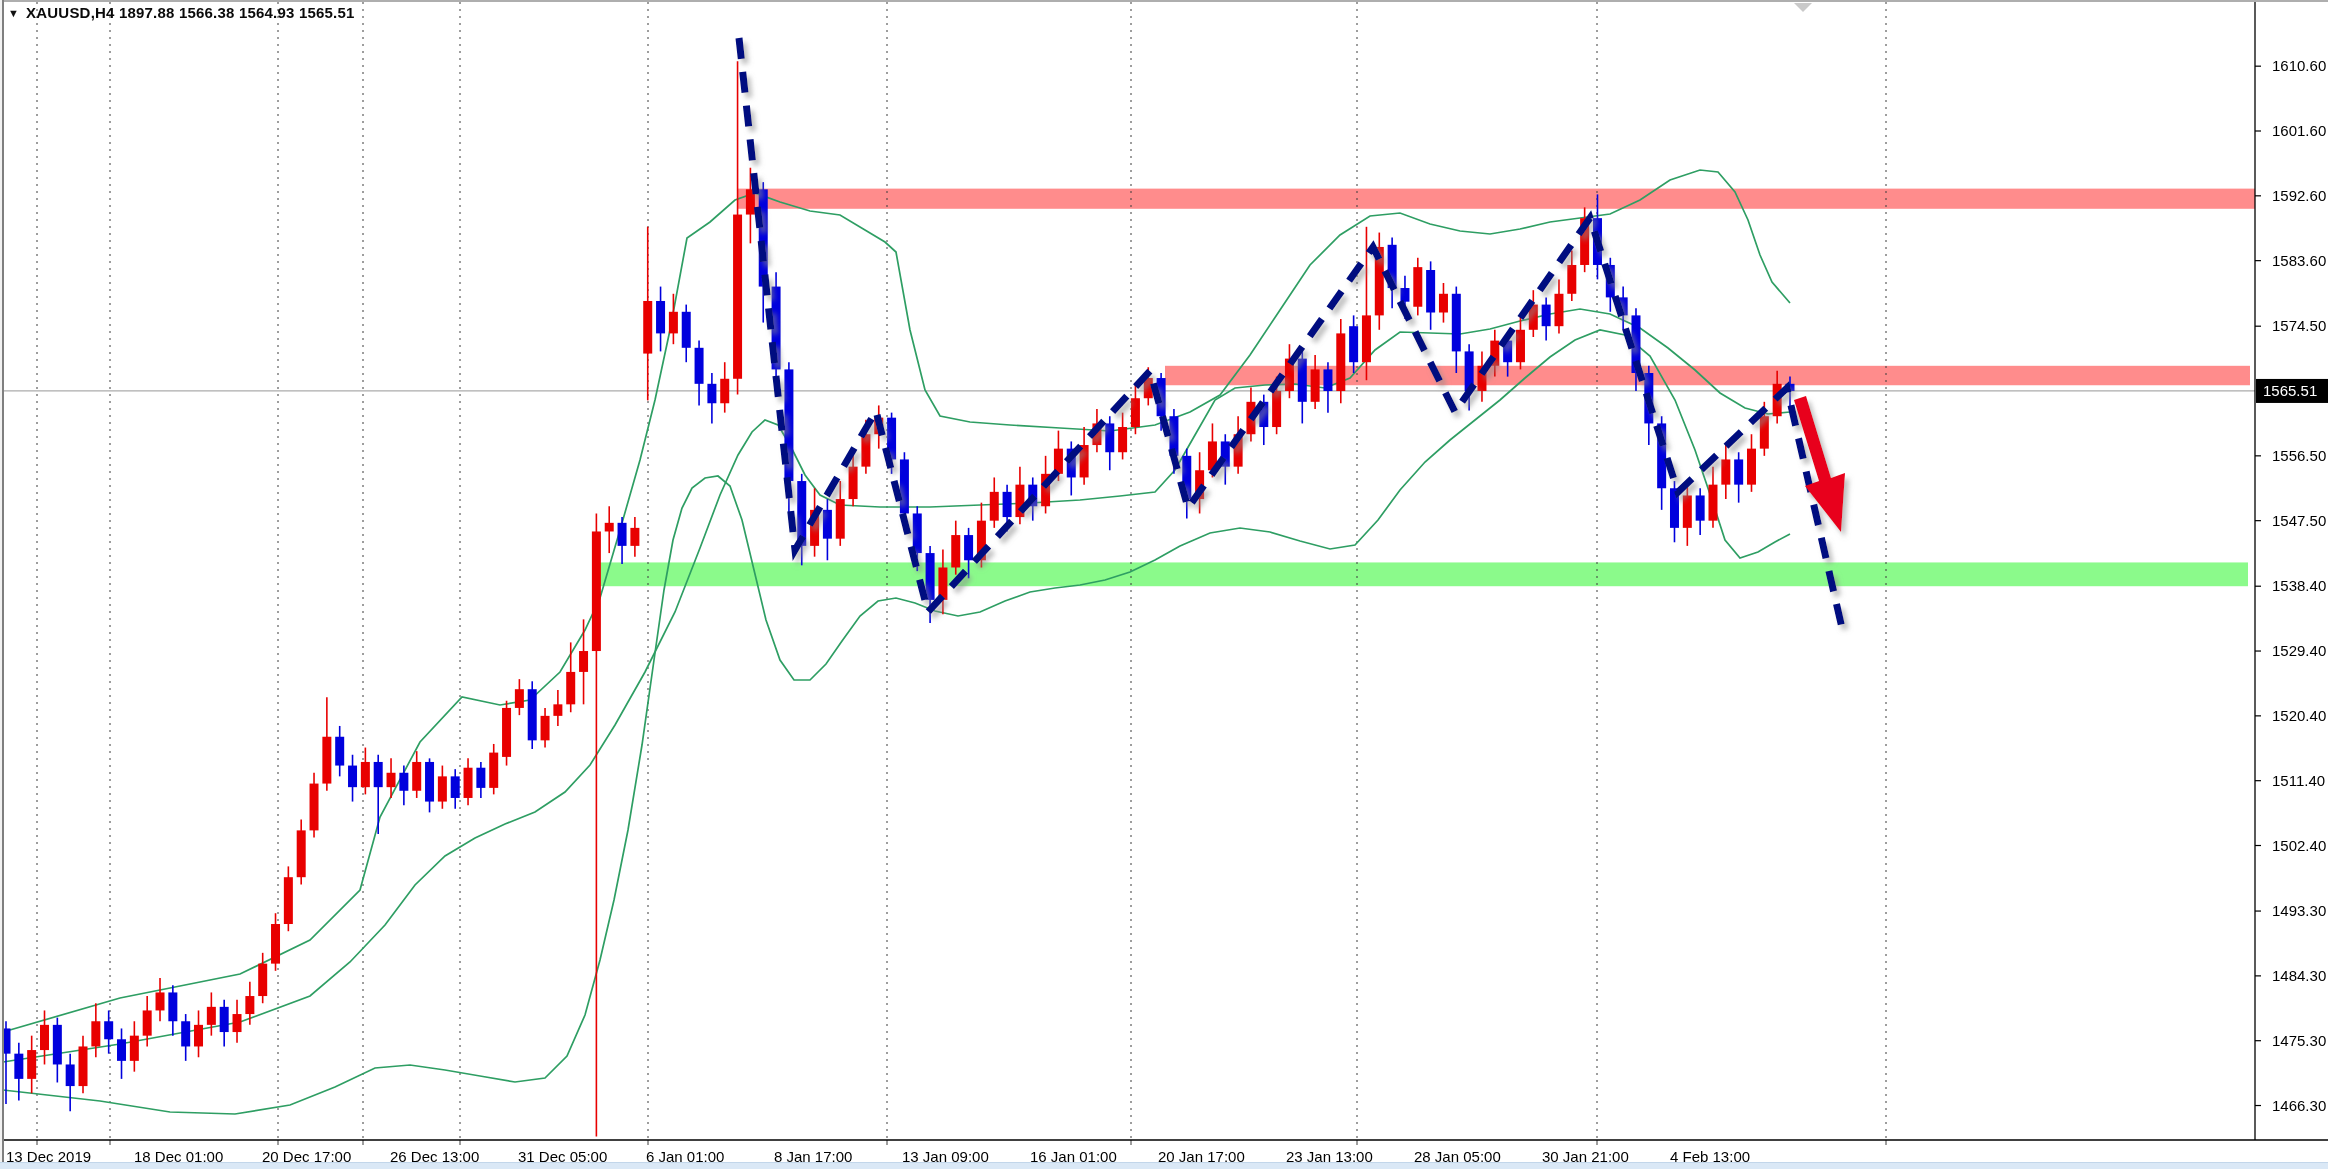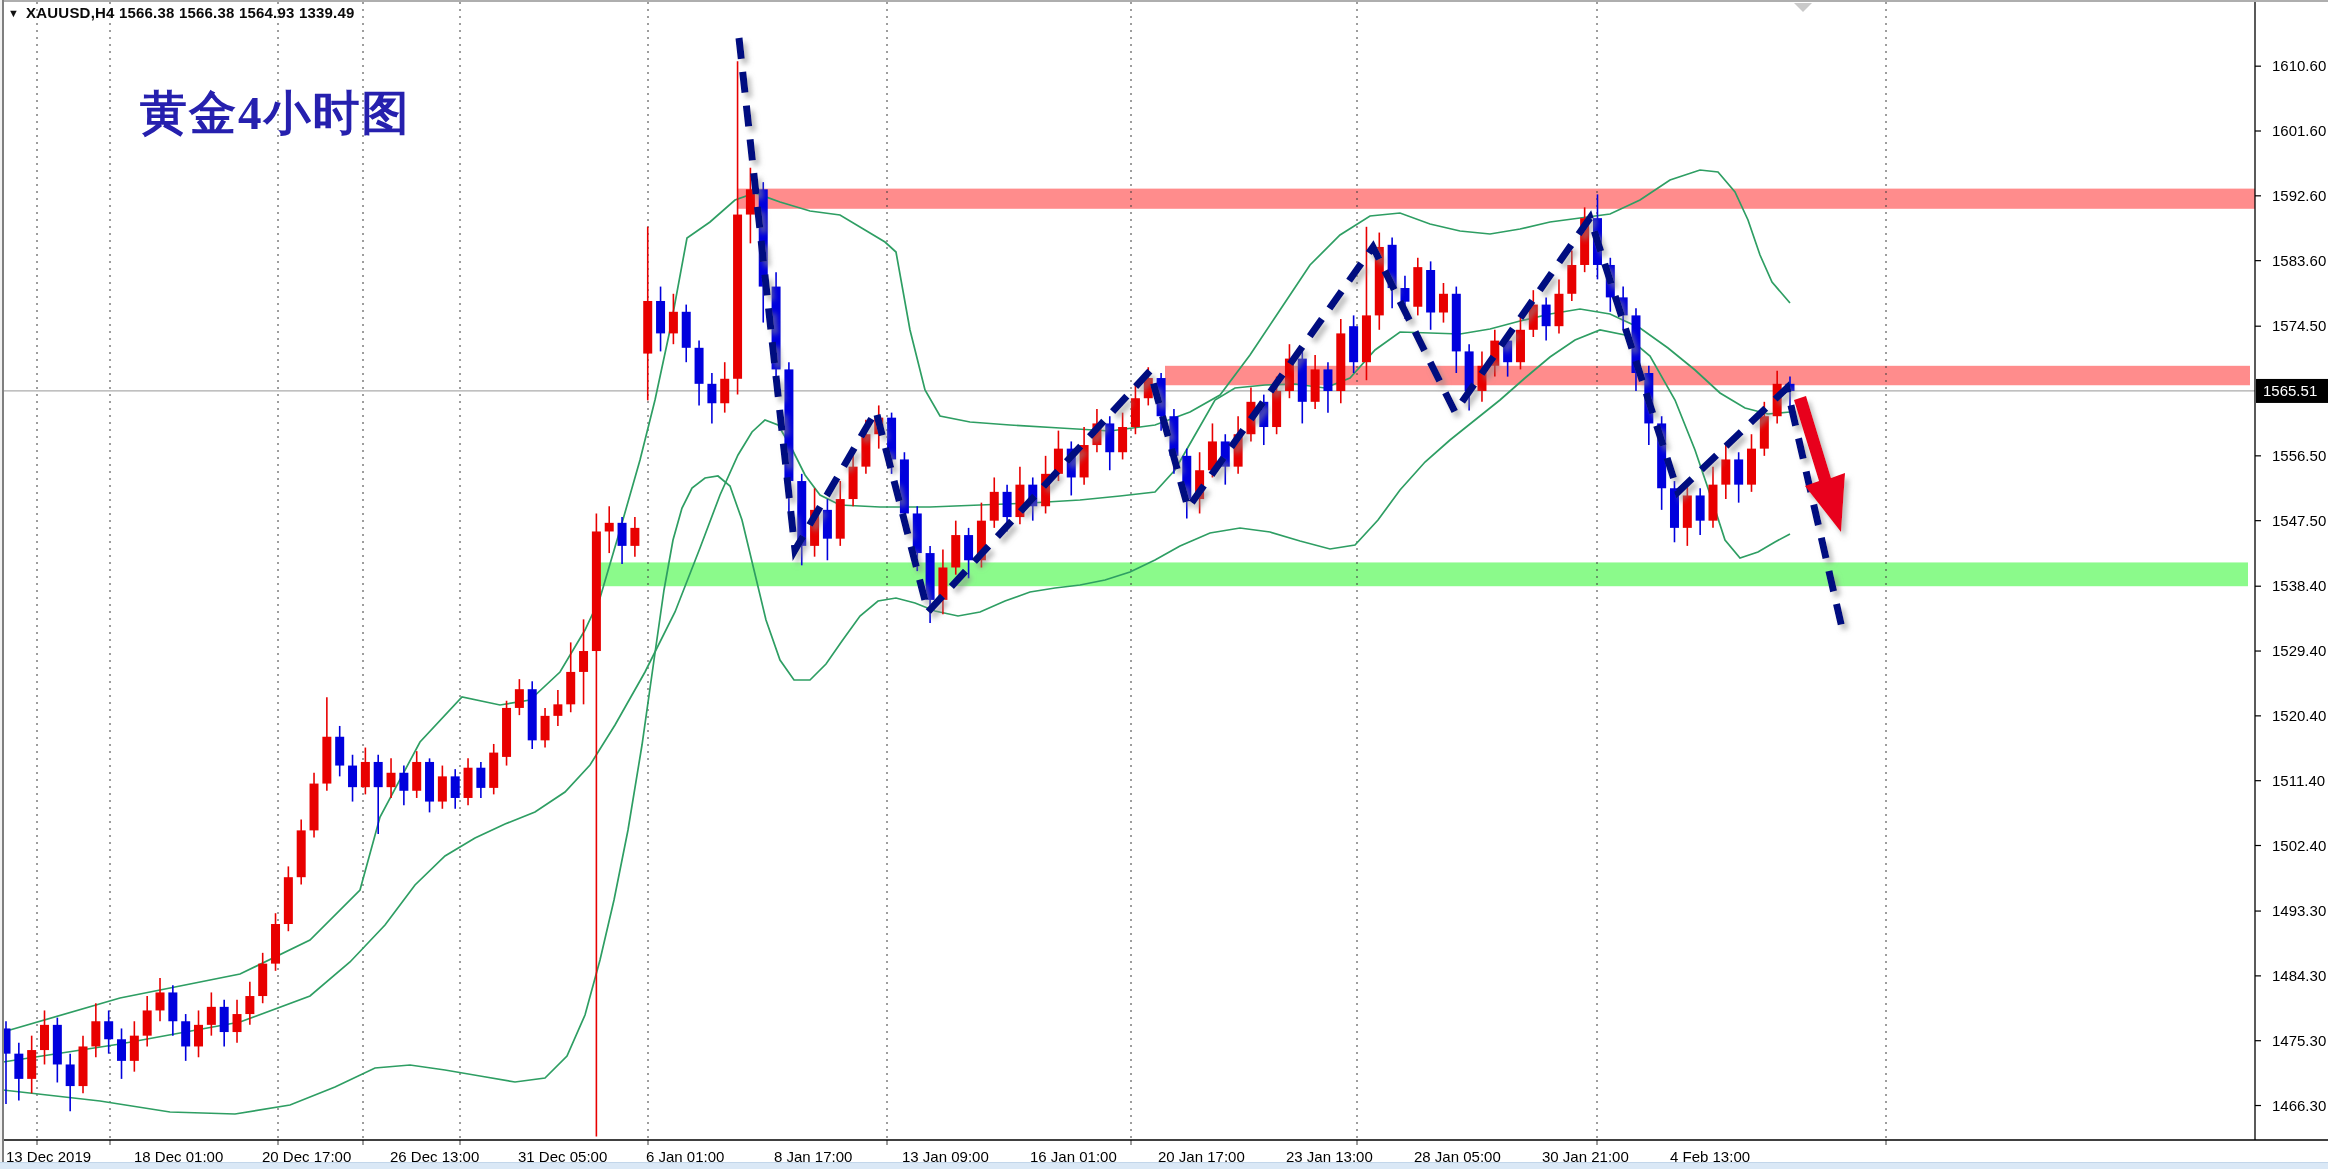--- a/index.html
+++ b/index.html
@@ -400,22 +400,21 @@
           <text x="1286" y="1162" font-size="15" fill="#000">23 Jan 13:00</text>
           <text x="1414" y="1162" font-size="15" fill="#000">28 Jan 05:00</text>
           <text x="1542" y="1162" font-size="15" fill="#000">30 Jan 21:00</text>
           <text x="1670" y="1162" font-size="15" fill="#000">4 Feb 13:00</text>
         </g>
         <polygon points="1794,3 1812,3 1803,12" fill="#c9c9c9"></polygon>
       </svg></div>
 
   <div id="symbol-info">
     <span class="tri">▼</span>
-    <span>XAUUSD,H4  1566.38 1566.38 1564.93 1339.49</span>
+    <span>XAUUSD,H4  1897.88 1566.38 1564.93 1565.51</span>
   </div>
 
-  <div id="chart-title">黄金4小时图</div>
 
   <div id="top-border"></div>
   <div id="left-border-light"></div>
   <div id="left-border"></div>
   <div id="bottom-strip"></div>
 </div>
 
 </body></html>

